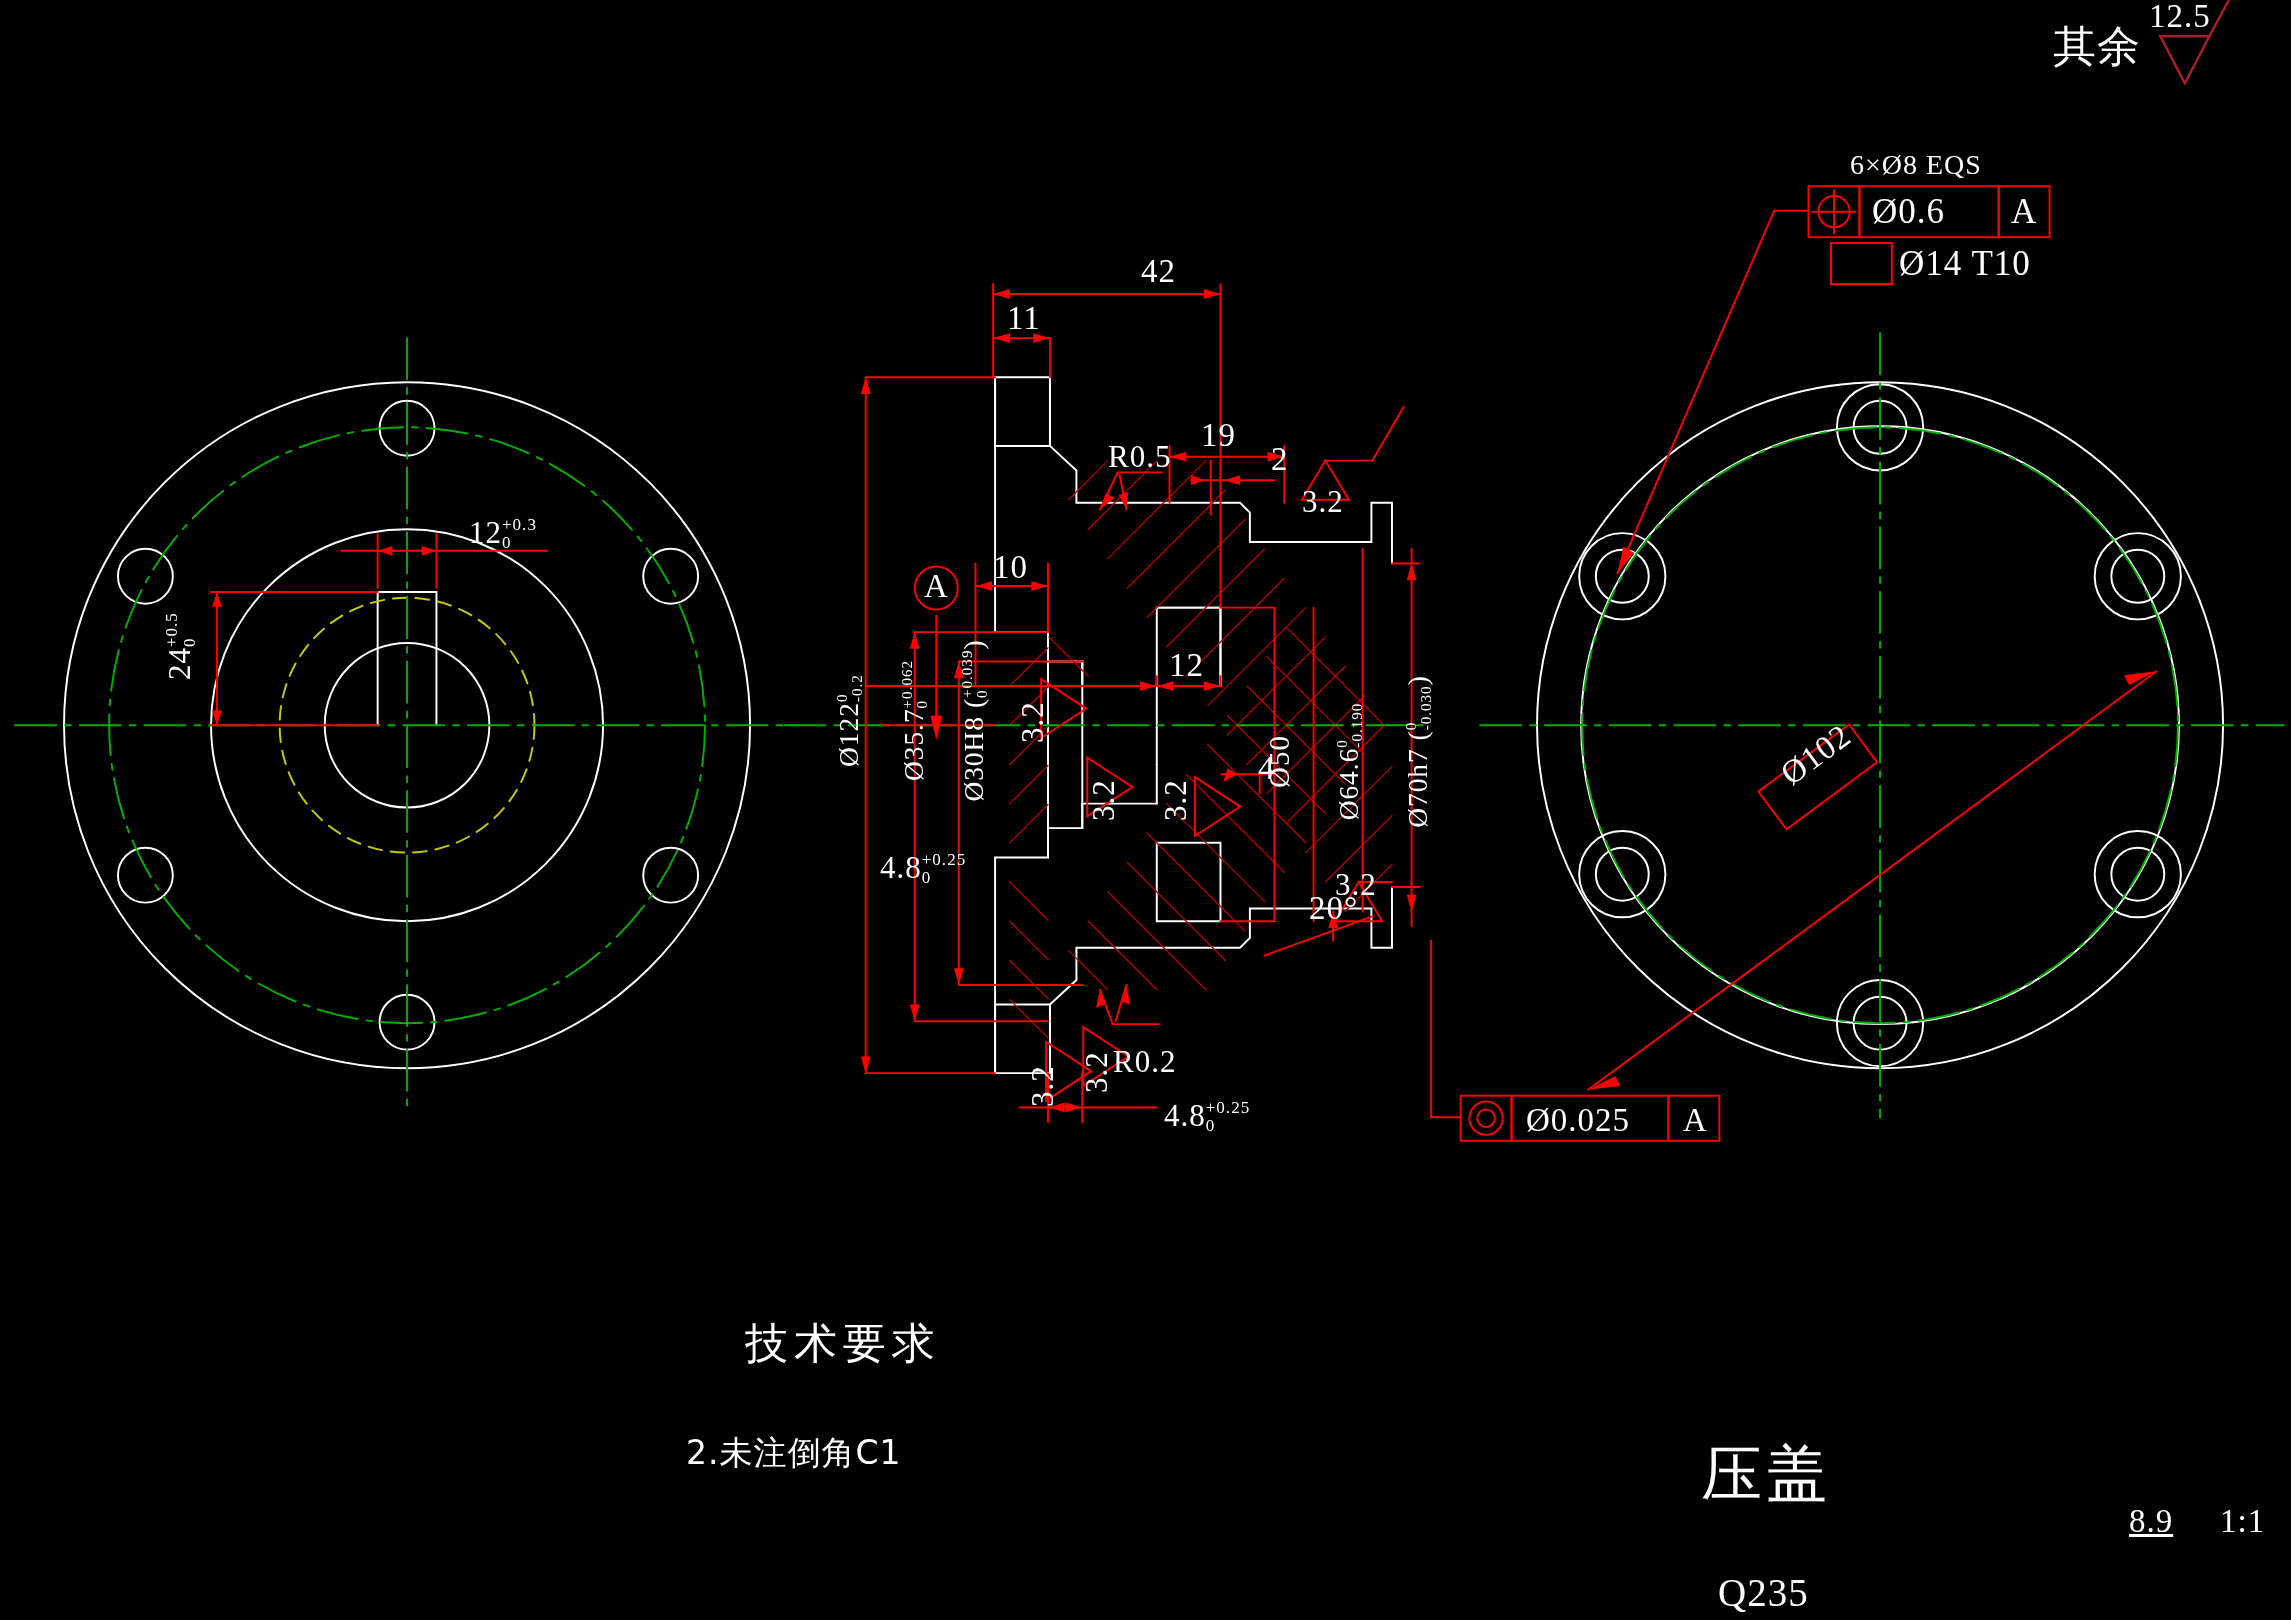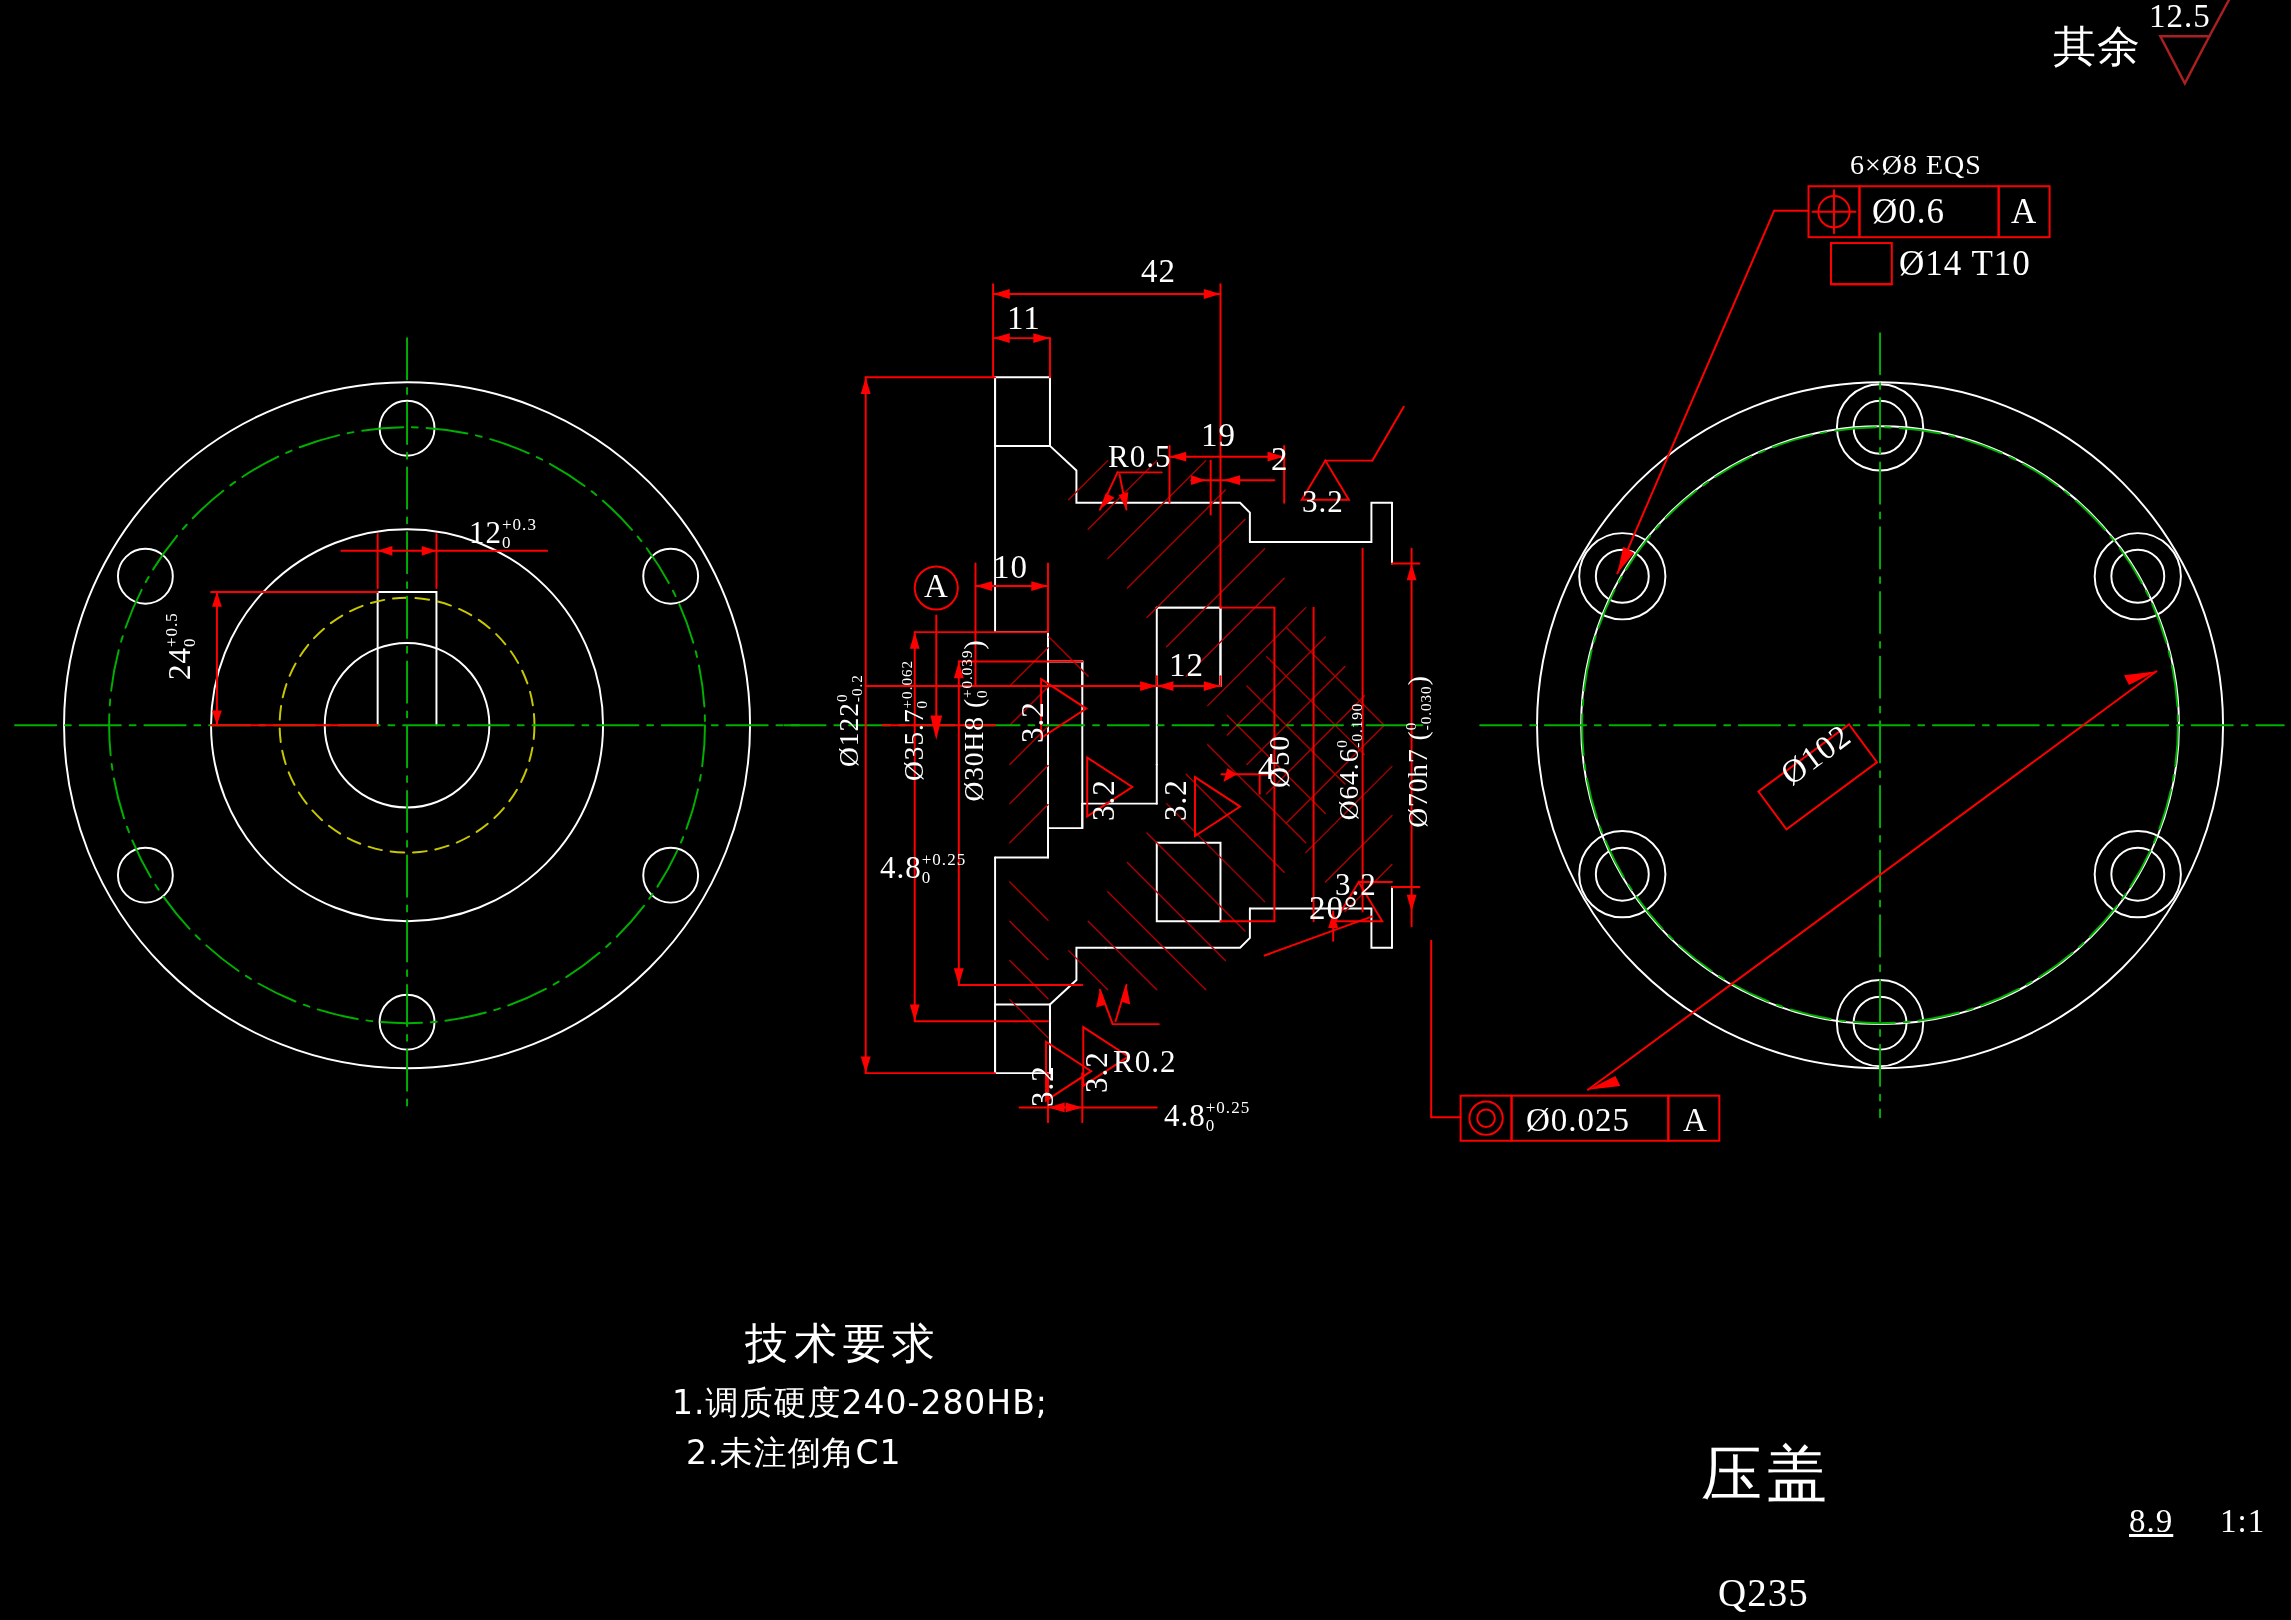--- a/index.html
+++ b/index.html
@@ -390,21 +390,20 @@
 <div class="txt" style="left:1526px;top:1102px;font-size:33px;">Ø0.025</div>
 <div class="txt" style="left:1683px;top:1102px;font-size:33px;">A</div>
 
 <div class="txt" style="left:1806px;top:149px;font-size:28px;margin-left:44px;">6×Ø8 EQS</div>
 <div class="txt" style="left:1872px;top:192px;font-size:35px;">Ø0.6</div>
 <div class="txt" style="left:2011px;top:192px;font-size:35px;">A</div>
 <div class="txt" style="left:1899px;top:244px;font-size:35px;">Ø14 T10</div>
 <div class="txt vert" style="left:1774px;top:763px;font-size:33px;transform:rotate(-36.5deg);transform-origin:0 0;">Ø102</div>
 
 <div class="txt cn" style="left:745px;top:1315px;font-size:43px;letter-spacing:5.9px;">技术要求</div>
-<div class="txt cn" style="left:672px;top:1381px;font-size:33px;">1.调质硬度240-280HB;</div>
 <div class="txt cn" style="left:686px;top:1431px;font-size:33px;">2.未注倒角C1</div>
 
 <div class="txt cn" style="left:1701px;top:1434px;font-size:61px;letter-spacing:3.9px;">压盖</div>
 <div class="txt" style="left:2129px;top:1503px;font-size:33px;text-decoration:underline;">8.9</div>
 <div class="txt" style="left:2220px;top:1503px;font-size:33px;">1:1</div>
 <div class="txt" style="left:1718px;top:1570px;font-size:39px;">Q235</div>
 
 </div>
 
 

